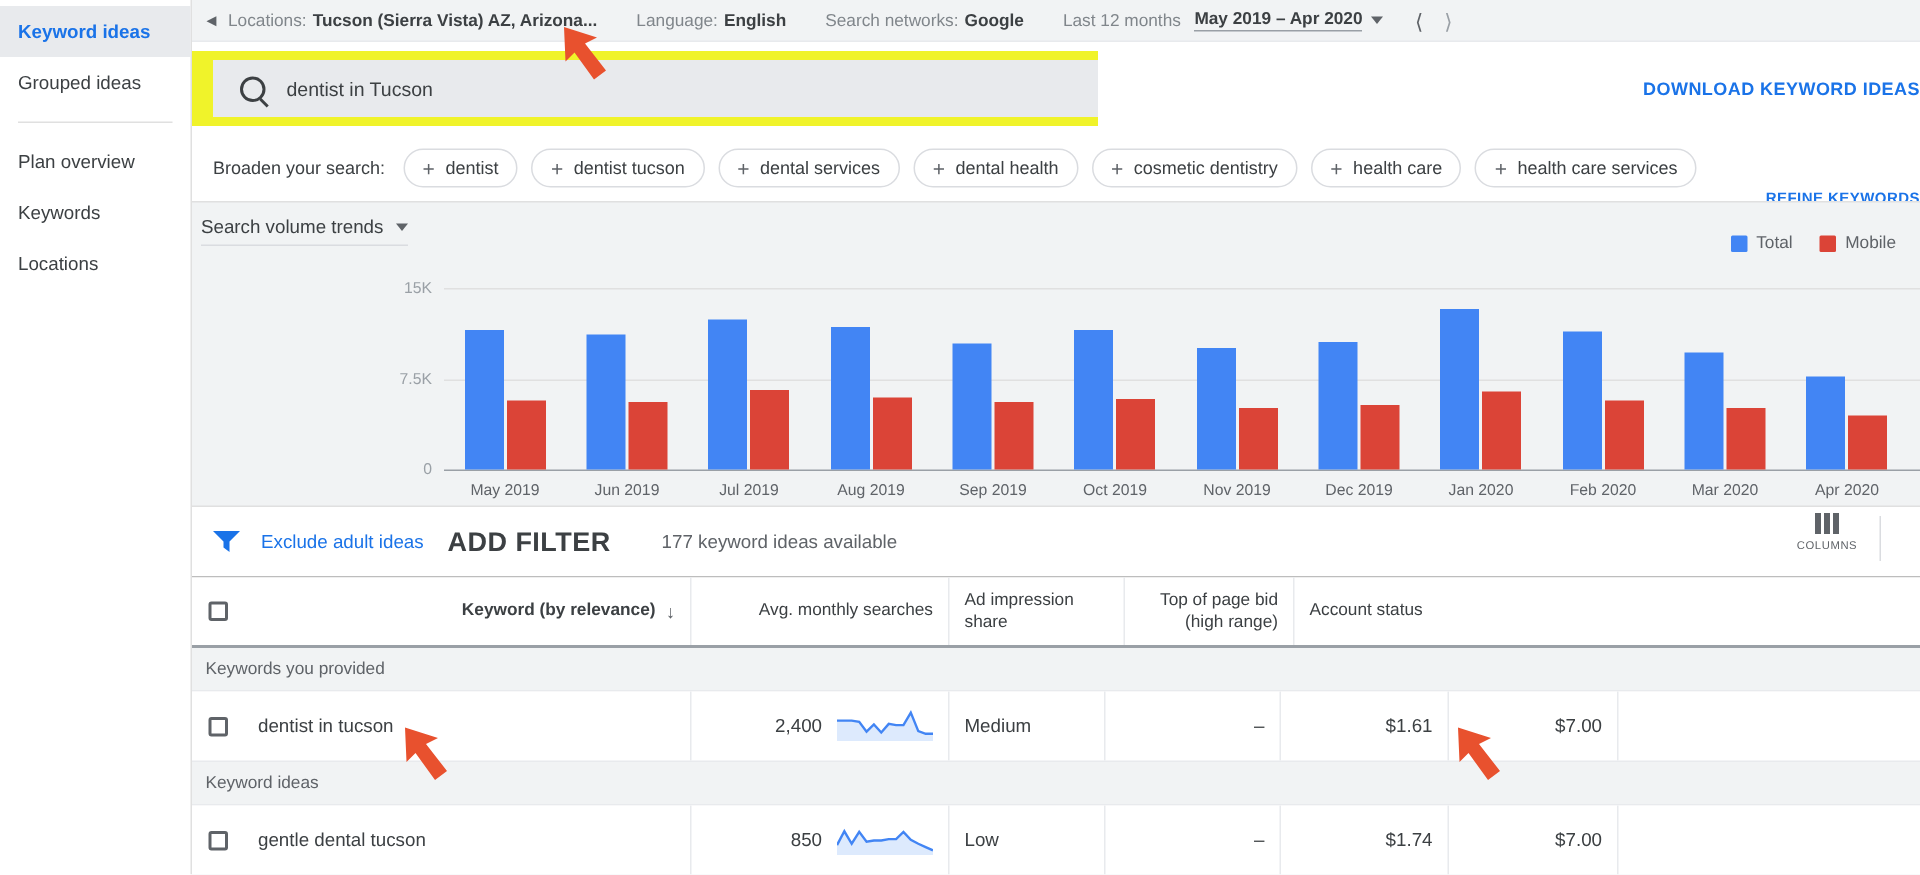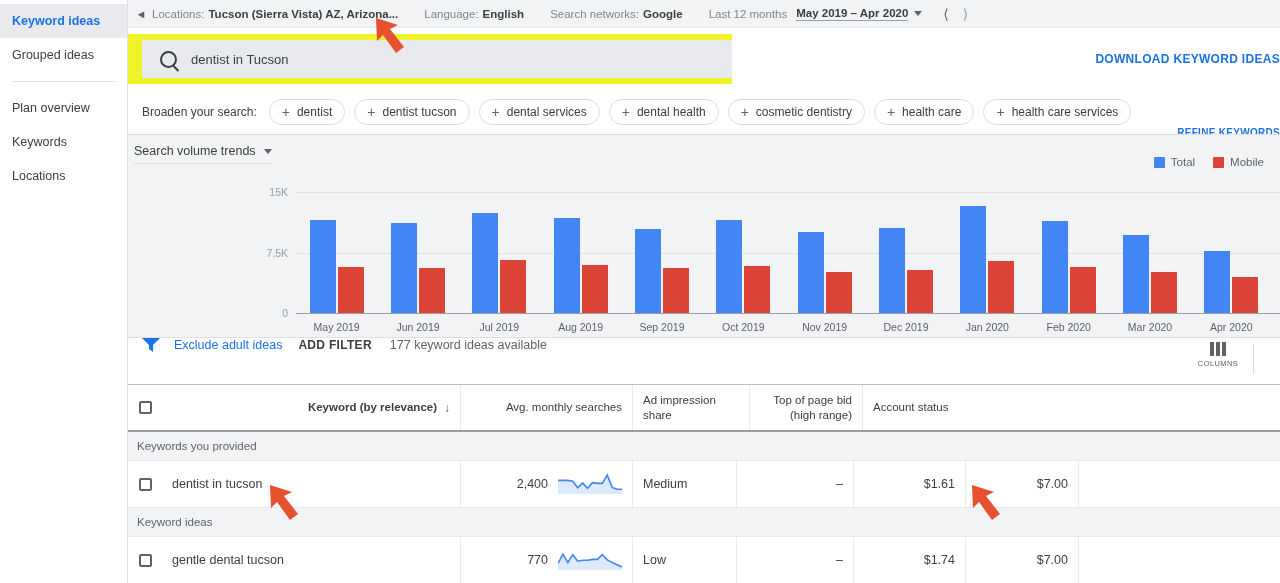--- a/index.html
+++ b/index.html
@@ -113,24 +113,24 @@
   }
   .gridline { position:absolute; height:1px; background:#e0e0e0; }
   .axisline { position:absolute; height:1px; background:#9aa0a6; }
   .bar { position:absolute; bottom:0; }
   .xlab {
     position:absolute; transform:translateX(-50%);
     font-size:10.5px; color:#5f6368; white-space:nowrap;
   }
 
   
-  .filterbar { height:46px; display:flex; padding-left:14px; position:relative; background:#fff; }
+  .filterbar { height:46px; display:flex; align-items:center; padding-left:14px; position:relative; background:#fff; }
   .funnel { width:18px; height:14px; margin-right:14px; flex:0 0 auto; }
   .fl-link { font-size:12.5px; color:#1a73e8; margin-right:16px; cursor:pointer; }
-  .fl-btn { font-size:12px; color:#3c4043; font-weight:bold; letter-spacing:.3px; margin-right:18px; cursor:pointer; }
+  .fl-btn { font-size:18px; color:#3c4043; font-weight:bold; letter-spacing:.3px; margin-right:34px; cursor:pointer; }
   .fl-count { font-size:12.5px; color:#5f6368; }
   .columns-btn {
     position:absolute; right:40px; top:4px; width:44px; text-align:center; cursor:pointer;
   }
   .col-bars { display:flex; justify-content:center; gap:2px; height:14px; }
   .col-bars i { width:4px; background:#5f6368; display:block; height:14px; }
   .col-lbl { font-size:7.5px; color:#5f6368; letter-spacing:.4px; margin-top:3px; }
   .col-div { position:absolute; right:26px; top:6px; width:1px; height:30px; background:#dadce0; }
 
   
@@ -399,21 +399,21 @@
         <span>Keyword ideas</span>
       </div>
       <div class="trow datarow">
         <div class="cell c-check noborder">
           <span class="cbox"></span>
         </div>
         <div class="cell c-kw">
           <span class="kw-tx">gentle dental tucson</span>
         </div>
         <div class="cell c-vol">
-          <span class="num">770</span>
+          <span class="num">850</span>
           <span class="spark" id="spark1"><svg width="64" height="22" viewBox="0 0 64 22">
                 <polygon points="0,22 0.0,15.4 4.9,6.2 9.8,14.5 14.8,6.6 19.7,13.2 24.6,12.3 29.5,12.3 34.5,11.4 39.4,11.4 44.3,6.6 49.2,11.9 54.2,14.5 59.1,16.7 64.0,18.9 64,22" fill="#d2e3fc" opacity="0.75"></polygon>
                 <polyline points="0.0,15.4 4.9,6.2 9.8,14.5 14.8,6.6 19.7,13.2 24.6,12.3 29.5,12.3 34.5,11.4 39.4,11.4 44.3,6.6 49.2,11.9 54.2,14.5 59.1,16.7 64.0,18.9" fill="none" stroke="#4285f4" stroke-width="1.6"></polyline>
               </svg></span>
         </div>
         <div class="cell c-comp">
           <span class="cval">Low</span>
         </div>
         <div class="cell c-ais">
           <span class="cval">–</span>

